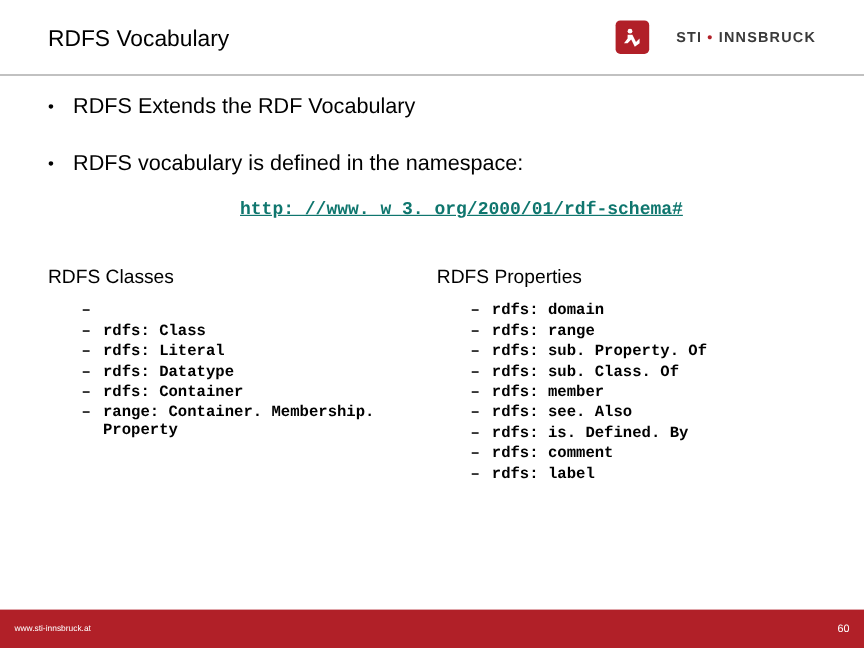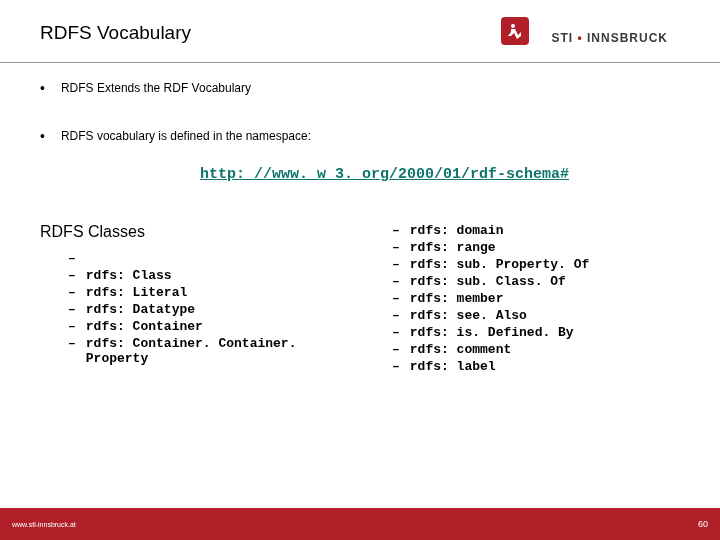--- a/index.html
+++ b/index.html
@@ -1,28 +1,28 @@
 <!DOCTYPE html>
 <html><head>
 <meta charset="utf-8">
 <style>
   * { box-sizing: border-box; margin: 0; padding: 0; }
   html, body { width: 720px; height: 540px; font-family: Arial, Helvetica, sans-serif; background: #fff; color: #000; }
   .slide { width: 720px; height: 540px; position: relative; }
   .header { position: absolute; top: 22px; left: 40px; right: 40px; height: 48px; }
   .title { font-size: 19px; font-weight: normal; color: #000; }
-  .logo { position: absolute; right: 12px; top: -5px; display: flex; align-items: flex-end; gap: 22px; }
+  .logo { position: absolute; right: 0; top: -5px; display: flex; align-items: center; gap: 22px; }
   .logo-badge { width: 28px; height: 28px; background: #b12028; border-radius: 4px; display: flex; align-items: center; justify-content: center; }
   .logo-text { font-size: 12px; letter-spacing: 1px; color: #3a3a3a; font-weight: 600; }
   .logo-text .dot { color: #b12028; }
   .divider { position: absolute; top: 62px; left: 0; right: 0; height: 1px; background: #999; }
   .body { position: absolute; top: 78px; left: 40px; right: 40px; bottom: 40px; }
   .bullet-row { display: flex; align-items: flex-start; gap: 16px; margin-bottom: 28px; }
   .bullet-dot { font-size: 14px; line-height: 20px; }
-  .bullet-text { font-size: 12px; line-height: 20px; text-align: center; }
+  .bullet-text { font-size: 18px; line-height: 20px; text-align: center; }
   .ns-link { font-family: "Courier New", monospace; font-size: 15px; font-weight: bold; color: #0f766e; text-decoration: underline; margin-left: 160px; margin-top: -8px; margin-bottom: 40px; display: block; }
   .columns { display: flex; gap: 8px; margin-top: 10px; }
   .col { flex: 1; }
   .col-heading { font-size: 16px; font-weight: normal; margin-bottom: 10px; }
   .item-row { display: flex; align-items: flex-start; gap: 10px; padding-left: 28px; margin-bottom: 2px; }
   .item-dash { font-family: "Courier New", monospace; font-size: 13px; font-weight: bold; }
   .item-code { font-family: "Courier New", monospace; font-size: 13px; font-weight: bold; }
   .footer { position: absolute; bottom: 0; left: 0; right: 0; height: 18px; background: #b12028; display: flex; align-items: center; justify-content: space-between; padding: 16px 12px; }
   .footer-url { color: #fff; font-size: 7px; }
   .footer-num { color: #fff; font-size: 9px; }
@@ -80,24 +80,25 @@
         <div class="item-row">
             <span class="item-dash">–</span>
             <span class="item-code">rdfs: Datatype</span>
           </div>
         <div class="item-row">
             <span class="item-dash">–</span>
             <span class="item-code">rdfs: Container</span>
           </div>
         <div class="item-row">
             <span class="item-dash">–</span>
-            <span class="item-code">rdfs: Container. Container. Property</span>
+            <span class="item-code">range: Container. Membership. Property</span>
           </div>
       </div>
       <div class="col">
+        <div class="col-heading">RDFS Properties</div>
         <div class="item-row">
             <span class="item-dash">–</span>
             <span class="item-code">rdfs: domain</span>
           </div>
         <div class="item-row">
             <span class="item-dash">–</span>
             <span class="item-code">rdfs: range</span>
           </div>
         <div class="item-row">
             <span class="item-dash">–</span>

